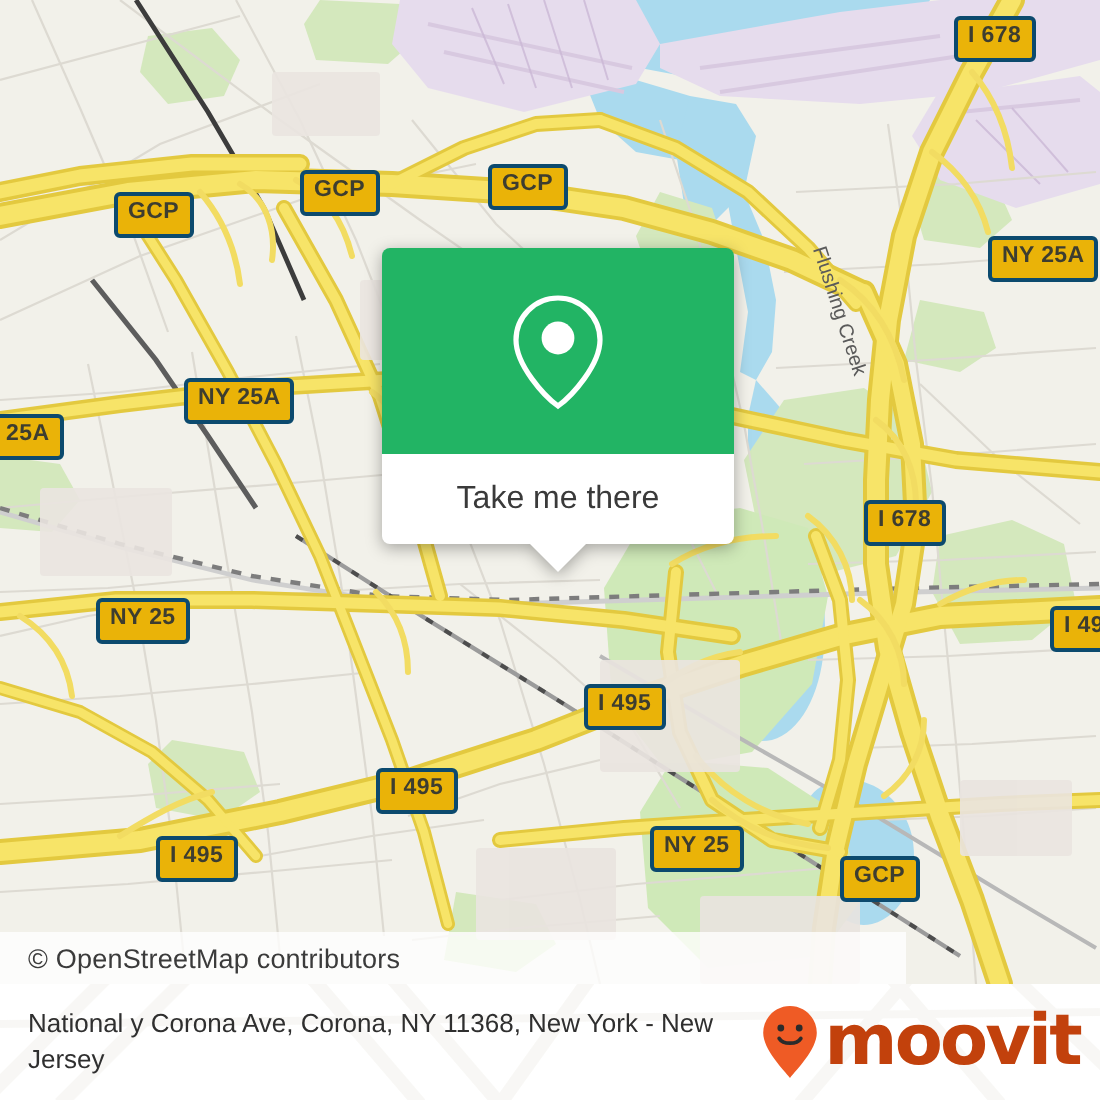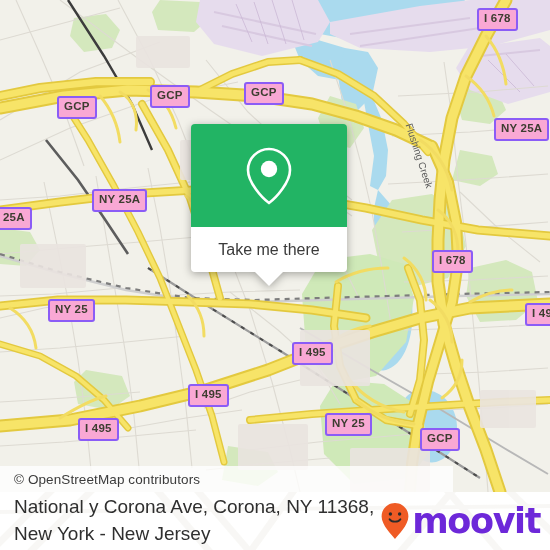--- a/index.html
+++ b/index.html
@@ -44,22 +44,22 @@
     font-size: 13.5px;
     color: #3b3b3b;
     letter-spacing: 0.1px;
     white-space: nowrap;
   }
 
   
   .shield {
     position: absolute;
     z-index: 25;
-    background: #f9a8d4;
-    border: 2px solid #8b5cf6;
+    background: #eab308;
+    border: 2px solid #0c4a6e;
     border-radius: 3px;
     color: #3d3d30;
     font-weight: bold;
     font-size: 11.5px;
     line-height: 1;
     padding: 3px 5px 4px 5px;
     white-space: nowrap;
     letter-spacing: 0.2px;
     font-family: "Liberation Sans", sans-serif;
   }
@@ -72,21 +72,21 @@
     color: #5a5a5a;
     white-space: nowrap;
     font-family: "Liberation Sans", sans-serif;
   }
 
   
   .popup {
     position: absolute;
     left: 191px;
     top: 124px;
-    width: 156px;
+    width: 176px;
     z-index: 60;
     filter: drop-shadow(0 2px 4px rgba(0,0,0,0.32));
   }
   .popup-head {
     background: #22b464;
     border-radius: 4px 4px 0 0;
     height: 103px;
     display: flex;
     align-items: center;
     justify-content: center;
@@ -130,37 +130,37 @@
     position: absolute;
     left: 0; top: 0;
     width: 550px; height: 58px;
     opacity: 0.5;
   }
   .footer-text {
     position: relative;
     z-index: 3;
     padding-left: 14px;
     width: 415px;
-    font-size: 19px;
+    font-size: 13px;
     line-height: 1.42;
     color: #2f2f2f;
   }
   .brand {
     position: relative;
     z-index: 3;
     display: flex;
     align-items: center;
     gap: 2px;
     margin-left: auto;
     padding-right: 10px;
   }
   .brand-word {
     font-size: 35px;
     font-weight: bold;
-    color: #6d28d9;
+    color: #c2410c;
     letter-spacing: -1.4px;
     line-height: 1;
     font-family: "DejaVu Sans", sans-serif;
   }
 </style>
 </head>
 <body>
 
 <div id="root">
 

